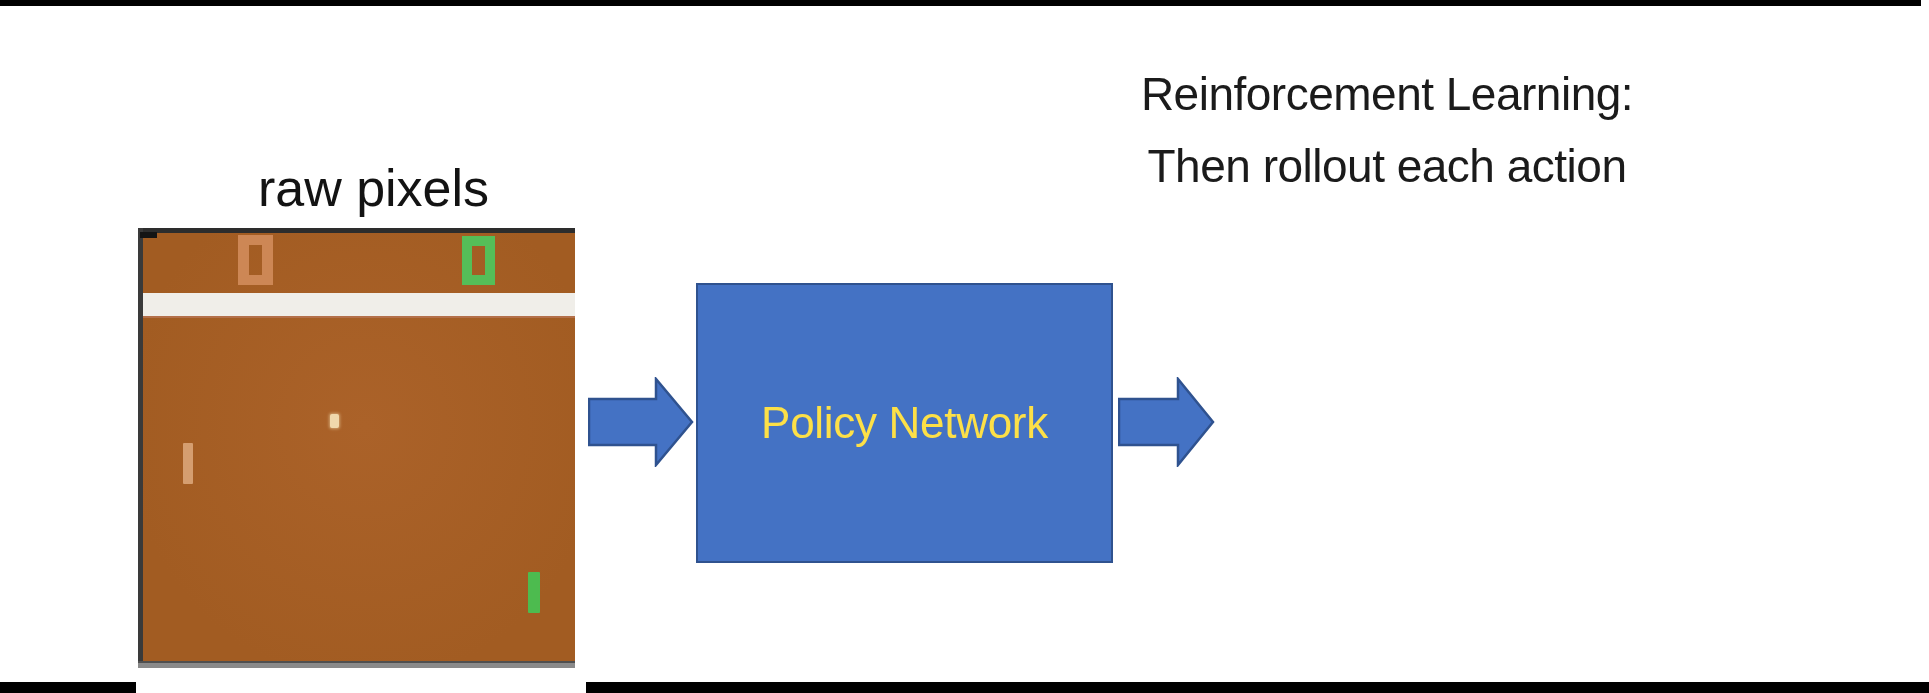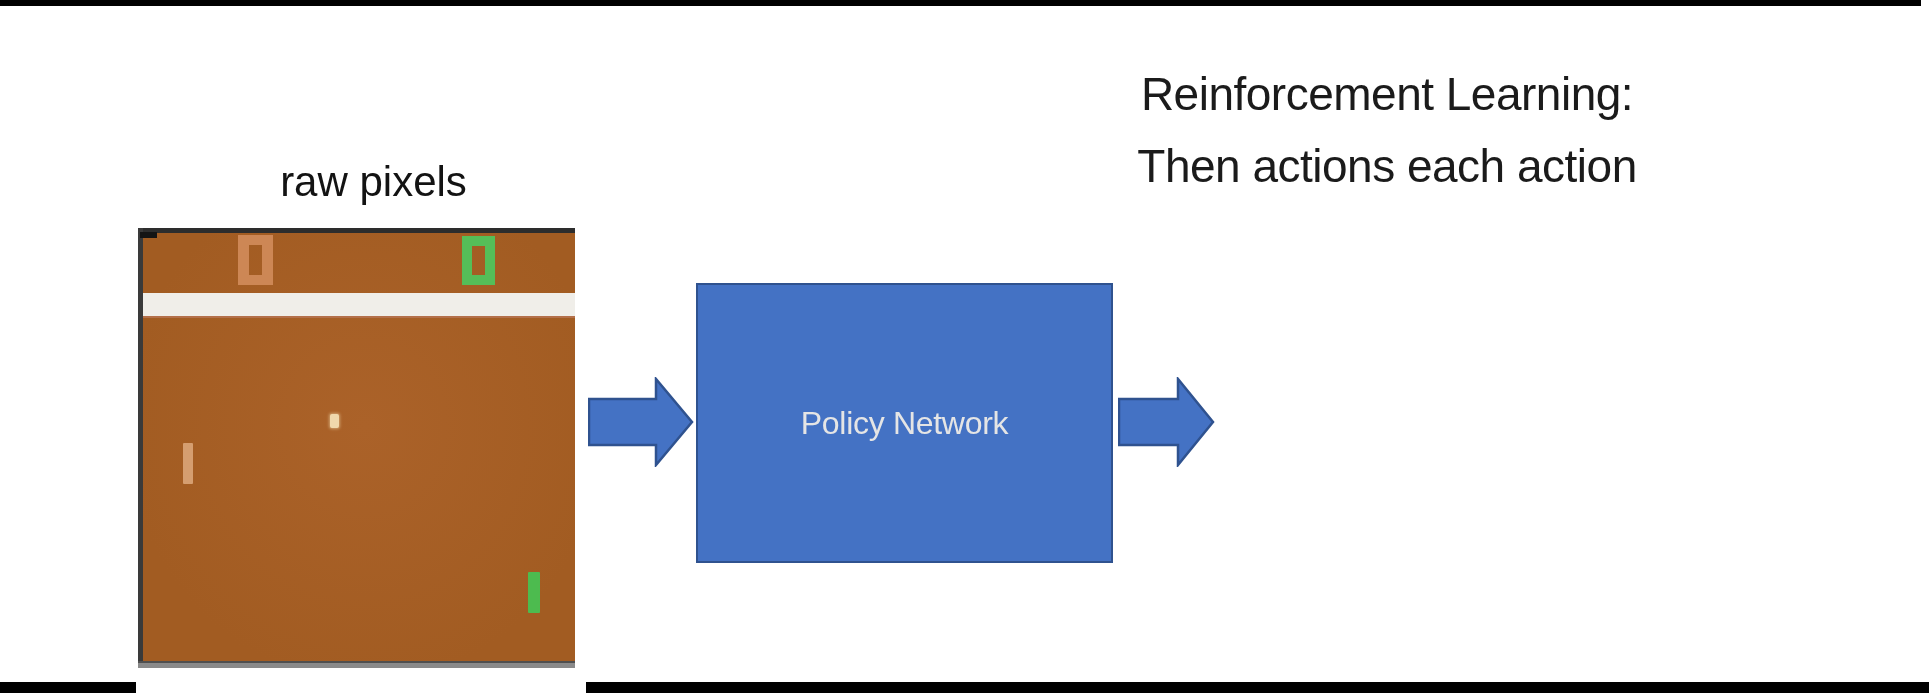--- a/index.html
+++ b/index.html
@@ -39,21 +39,21 @@
     white-space: nowrap;
   }
 
   
   #raw-pixels-label {
     position: absolute;
     left: 155px;
     top: 158px;
     width: 437px;
     text-align: center;
-    font-size: 42px;
+    font-size: 52px;
     color: #131313;
   }
 
   
   #pong-screen {
     position: absolute;
     left: 138px;
     top: 228px;
     width: 437px;
     height: 440px;
@@ -120,22 +120,22 @@
     position: absolute;
     left: 696px; top: 283px; width: 417px; height: 280px;
     background: var(--accent-blue);
     border: 2px solid var(--accent-blue-border);
     box-sizing: border-box;
     display: flex;
     align-items: center;
     justify-content: center;
   }
   #policy-box-label {
-    color: #e5e5e5;
-    font-size: 32px;
+    color: #fde047;
+    font-size: 44px;
     letter-spacing: -0.3px;
   }
 
   #probability-label {
     position: absolute;
     left: 1239px;
     top: 418px;
     font-size: 33px;
     color: #101010;
     white-space: nowrap;
@@ -145,21 +145,21 @@
 <body>
 
 <div id="stage">
 
   <div id="top-bar" class="frame-bar"></div>
   <div id="bottom-bar-left" class="frame-bar"></div>
   <div id="bottom-bar-right" class="frame-bar"></div>
 
   <div id="title-block">
     <div>Reinforcement Learning:</div>
-    <div>Then actions each action</div>
+    <div>Then rollout each action</div>
   </div>
 
   <div id="raw-pixels-label">raw pixels</div>
 
   <div id="pong-screen">
     <div id="pong-top-border"></div>
     <div id="pong-left-border"></div>
     <div id="pong-corner-notch"></div>
 
     <div id="left-score-digit" class="score-digit"></div>

